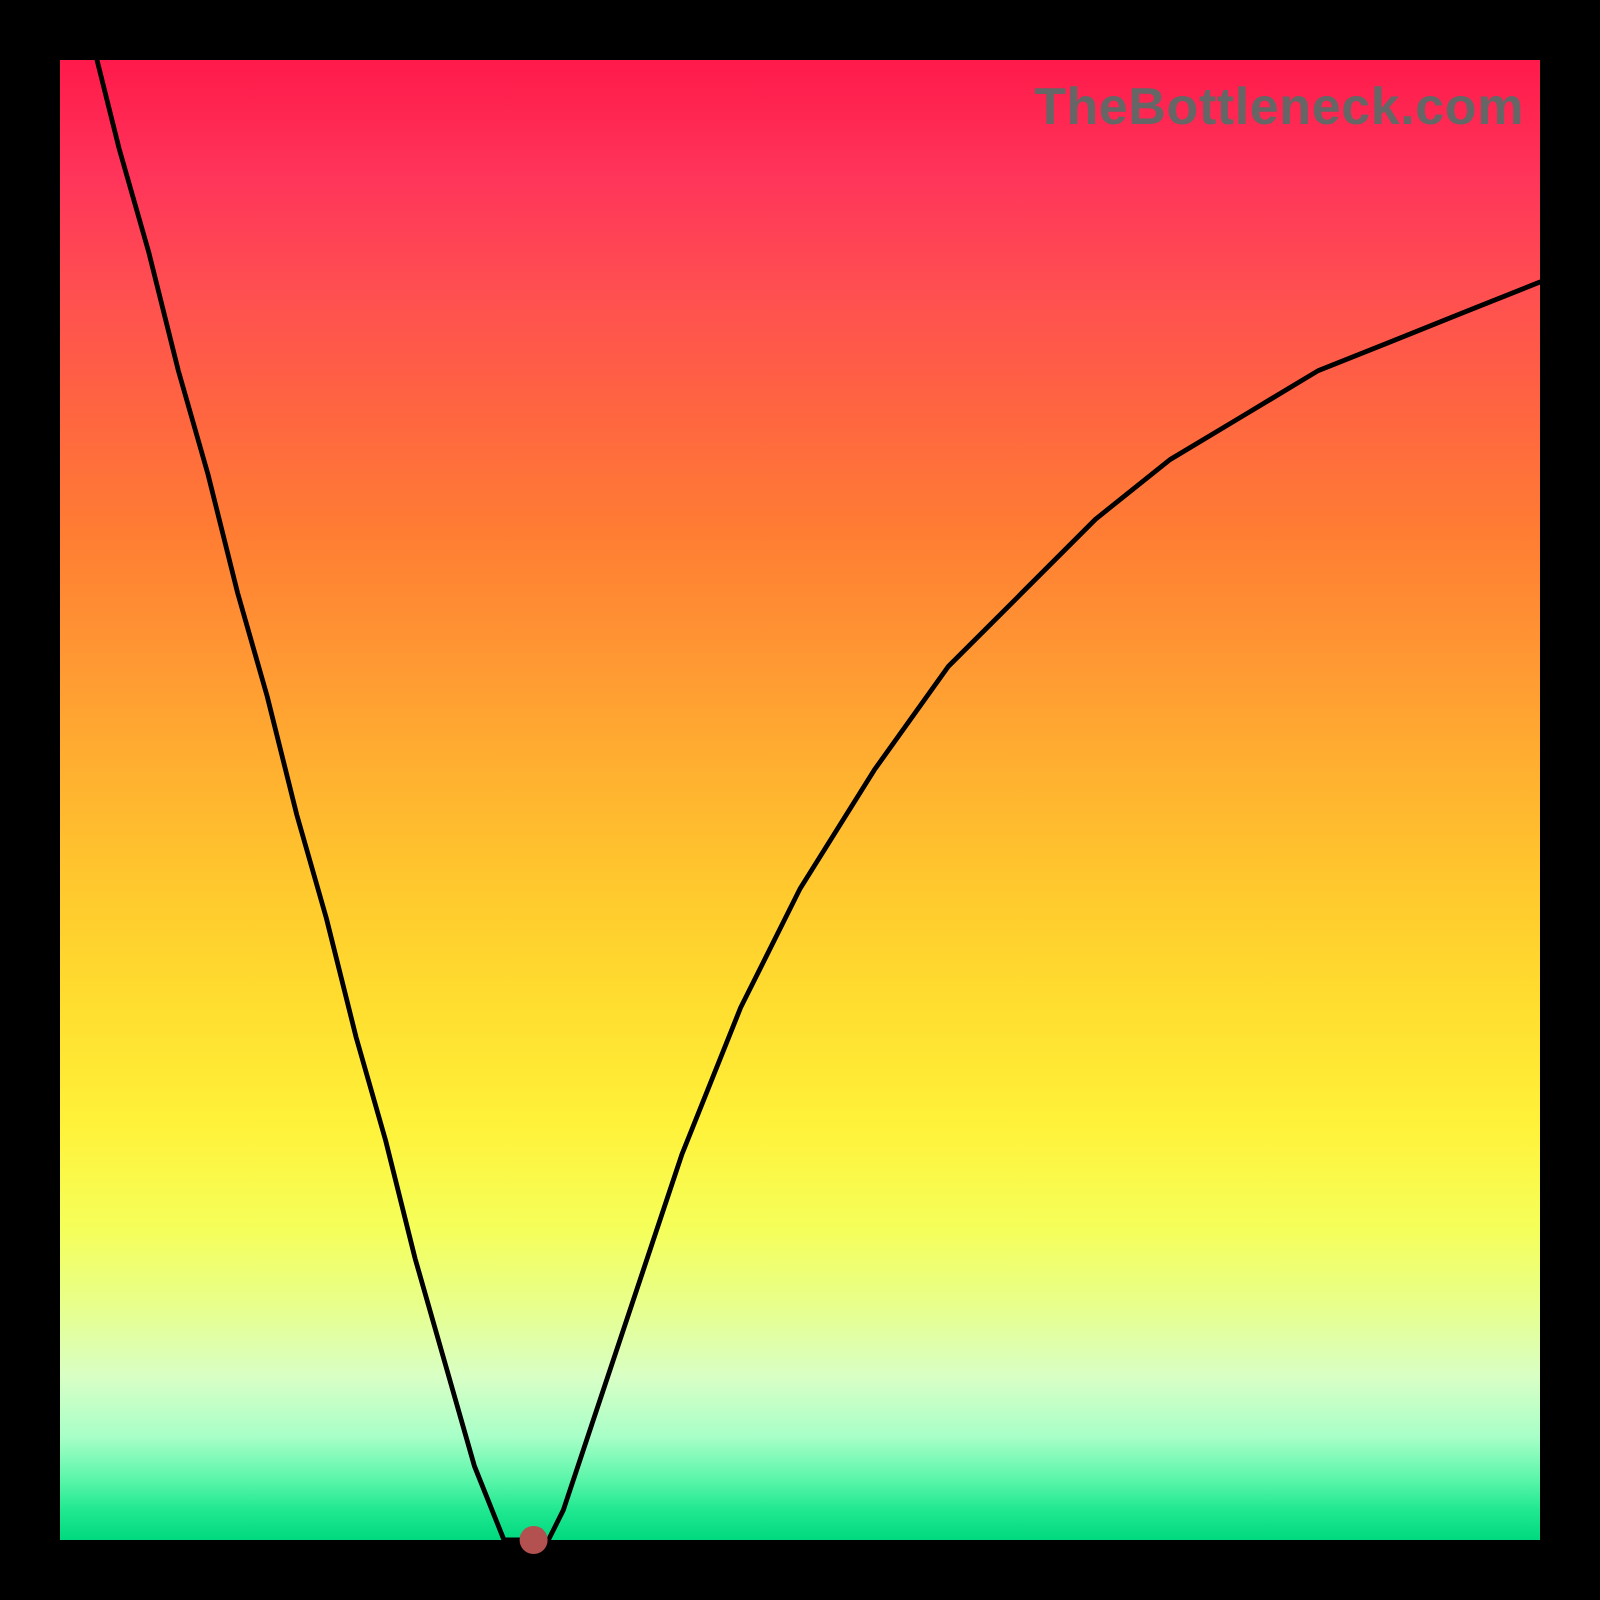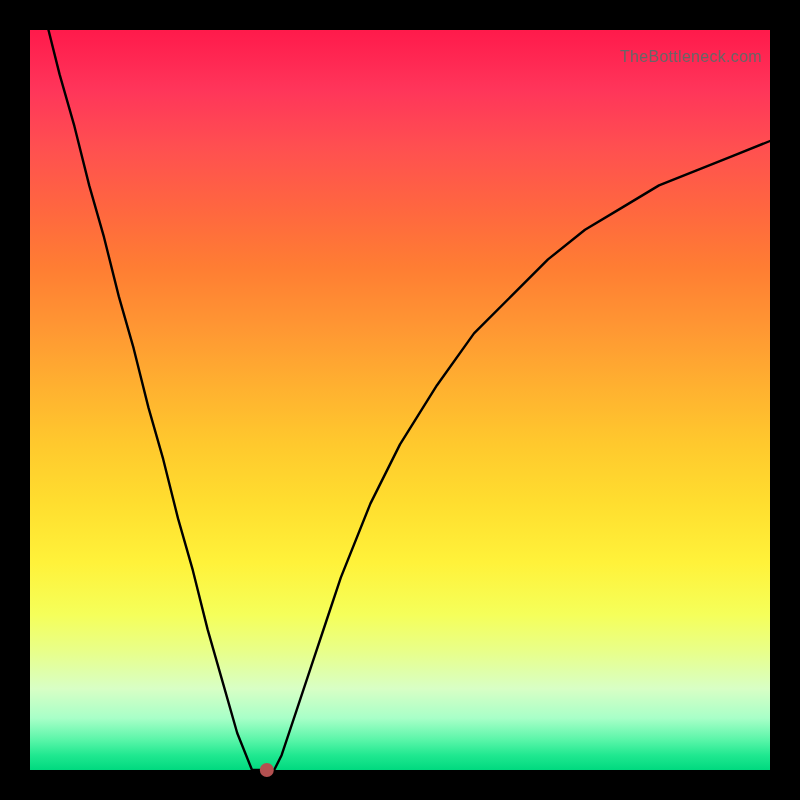--- a/index.html
+++ b/index.html
@@ -38,25 +38,25 @@
       #e8ff8a 84%,
       #d8ffc5 89%,
       #a8ffc8 93%,
       #58f5a8 96%,
       #20e890 98%,
       #00d97f 100%
     );
   }
   .watermark {
     position: absolute;
-    top: 18px;
+    top: 8px;
     right: 8px;
     color: #666;
-    font-size: 16px;
-    font-weight: 400;
+    font-size: 26px;
+    font-weight: 700;
     letter-spacing: 0.3px;
     user-select: none;
   }
   svg.curve {
     position: absolute;
     left: 0;
     top: 0;
     width: 740px;
     height: 740px;
     overflow: visible;

